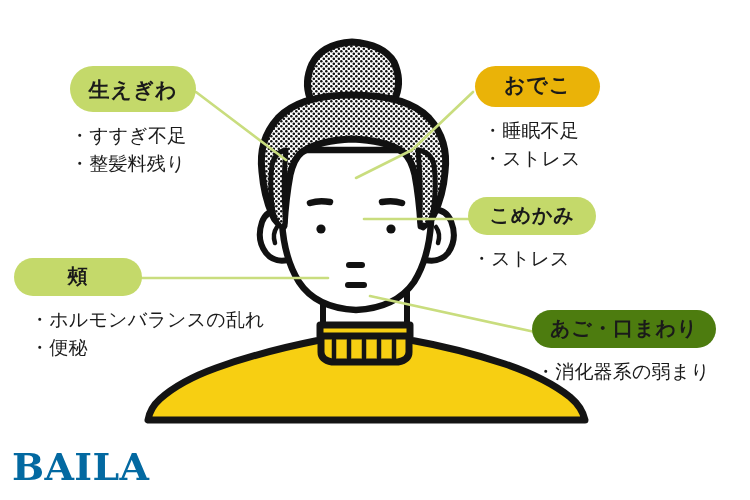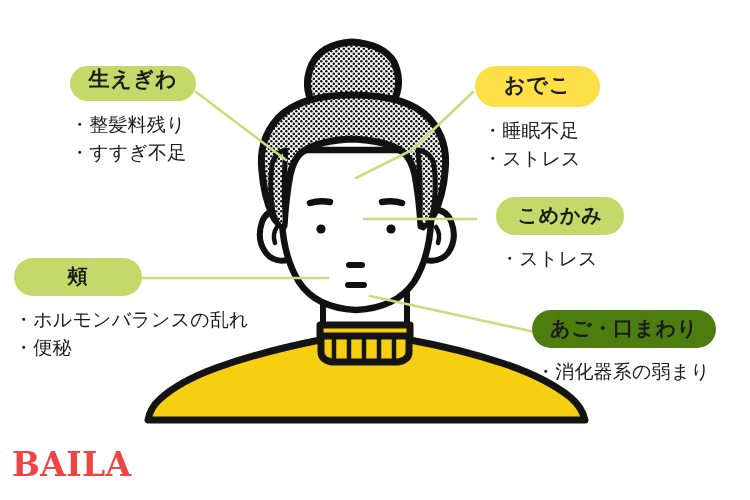--- a/index.html
+++ b/index.html
@@ -57,48 +57,48 @@
     color: #1a1a1a;
     font-size: 19px;
     line-height: 1.48;
     white-space: nowrap;
     letter-spacing: 0.01em;
     font-weight: 500;
   }
 
   
   #g-hairline { left: 70px; top: 66px; }
-  #g-hairline .pill { width: 126px; padding: 3px 0 11px; font-size: 21px; }
+  #g-hairline .pill { width: 126px; padding: 14px 0 11px; font-size: 21px; }
 
   #g-forehead { left: 475px; top: 66px; }
   #g-forehead .pill { width: 125px; padding: 9px 0 11px; font-size: 21px; }
   #g-forehead .items { margin-left: 8px; }
 
-  #g-temple { left: 496px; top: 197px; }
+  #g-temple { left: 468px; top: 197px; }
   #g-temple .pill { width: 128px; padding: 8px 0 10px; font-size: 20px; }
   #g-temple .items { margin-left: 4px; }
 
   #g-cheek { left: 14px; top: 258px; }
   #g-cheek .pill { width: 128px; padding: 8px 0 10px; font-size: 20px; }
-  #g-cheek .items { margin-left: 0; }
+  #g-cheek .items { margin-left: 16px; }
 
   #g-jaw { left: 532px; top: 310px; }
   #g-jaw .pill { width: 184px; padding: 8px 0 10px; font-size: 20px; }
   #g-jaw .items { margin-left: 4px; }
 
   
   #logo {
     position: absolute;
     left: 12px;
     top: 448px;
     font-family: "DejaVu Serif", "Liberation Serif", serif;
-    font-size: 33px;
+    font-size: 38px;
     font-weight: 700;
     letter-spacing: 0.01em;
-    color: #ef4444;
+    color: #0369a1;
     line-height: 1;
   }
 </style>
 </head>
 <body>
 
 <div id="page" style="background: rgb(255, 255, 255);">
 
   <svg id="illustration" viewBox="0 0 750 500">
     <defs>
@@ -208,27 +208,27 @@
       <line x1="476" y1="219" x2="364" y2="219"></line>
       <line x1="356" y1="178" x2="412" y2="150"></line>
       <line x1="142" y1="278" x2="328" y2="278"></line>
       <line x1="535" y1="332" x2="370" y2="296"></line>
     </g>
   </svg>
 
   <div class="annot" id="g-hairline">
     <div class="pill" style="background: rgb(196, 217, 106);">生えぎわ</div>
     <div class="items">
+      <div class="item">・すすぎ不足</div>
       <div class="item">・整髪料残り</div>
-      <div class="item">・すすぎ不足</div>
     </div>
   </div>
 
   <div class="annot" id="g-forehead">
-    <div class="pill" style="background: #fde047; font-family: Liberation Serif, serif;">おでこ</div>
+    <div class="pill" style="background: #eab308; font-family: Liberation Serif, serif;">おでこ</div>
     <div class="items">
       <div class="item">・睡眠不足</div>
       <div class="item">・ストレス</div>
     </div>
   </div>
 
   <div class="annot" id="g-temple">
     <div class="pill" style="background: rgb(196, 217, 106);">こめかみ</div>
     <div class="items">
       <div class="item">・ストレス</div>

